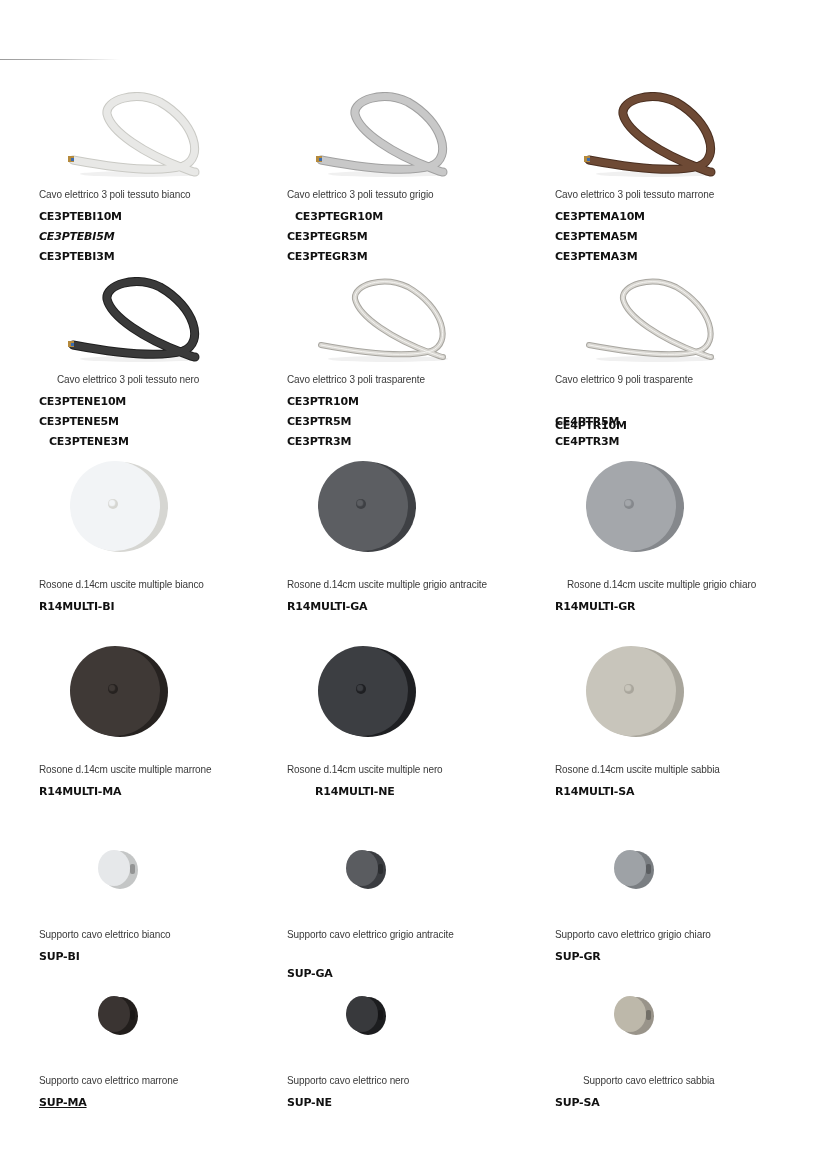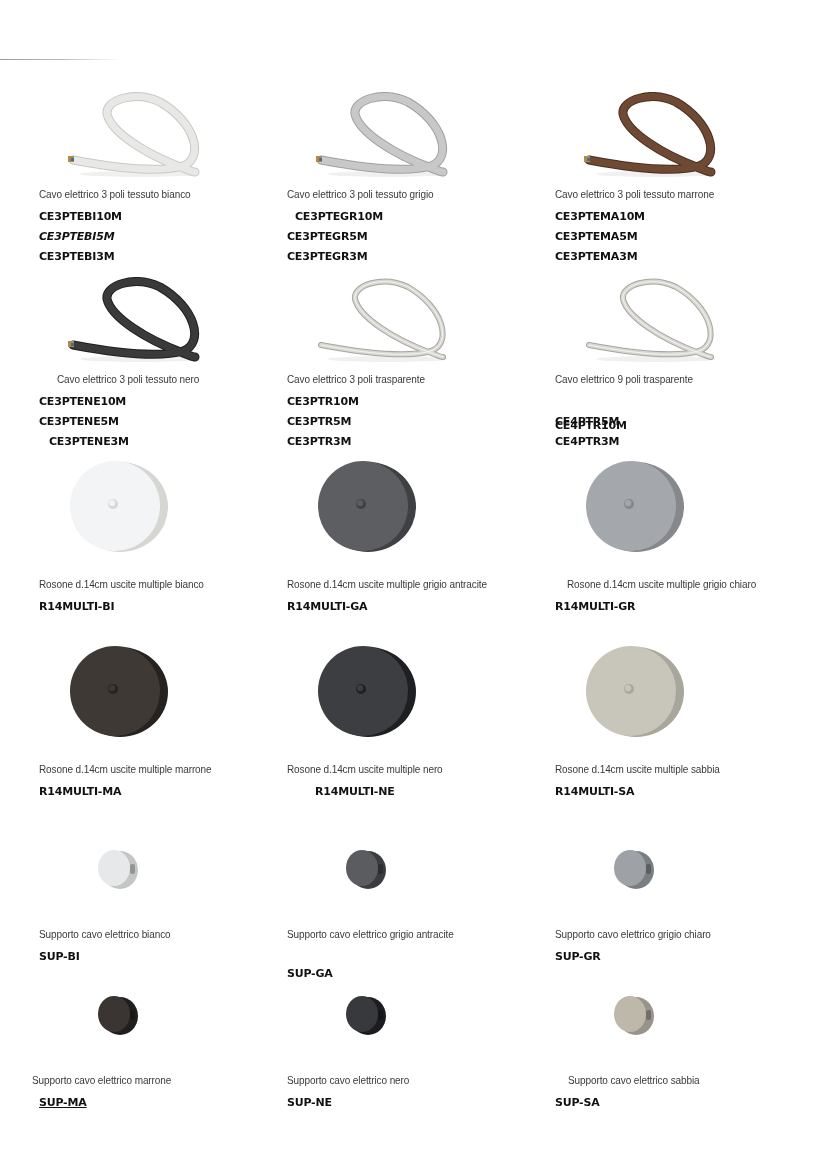--- a/index.html
+++ b/index.html
@@ -219,21 +219,21 @@
 </div>
 
 <div class="item" style="left:0;top:0;">
   <div class="img" style="left:94px;top:994px;">
       <svg xmlns="http://www.w3.org/2000/svg" width="48" height="44" viewBox="0 0 48 44">
         <ellipse cx="26" cy="22" rx="18" ry="19" fill="#221e1c"></ellipse>
         <rect x="36" y="16" width="5" height="10" rx="2" fill="#000" opacity="0.25"></rect>
         <ellipse cx="20" cy="20" rx="16" ry="18" fill="#3a3432"></ellipse>
       </svg>
     </div>
-  <div class="label" style="left:32px;top:1075px;text-align:center;">Supporto cavo elettrico marrone</div>
+  <div class="label" style="left:39px;top:1075px;text-align:center;">Supporto cavo elettrico marrone</div>
   <div class="code" style="left:39px;top:1096px;text-decoration:underline;">SUP-MA</div>
 </div>
 <div class="item" style="left:0;top:0;">
   <div class="img" style="left:342px;top:994px;">
       <svg xmlns="http://www.w3.org/2000/svg" width="48" height="44" viewBox="0 0 48 44">
         <ellipse cx="26" cy="22" rx="18" ry="19" fill="#1c1d1f"></ellipse>
         <rect x="36" y="16" width="5" height="10" rx="2" fill="#000" opacity="0.25"></rect>
         <ellipse cx="20" cy="20" rx="16" ry="18" fill="#38393c"></ellipse>
       </svg>
     </div>
@@ -241,15 +241,15 @@
   <div class="code" style="left:287px;top:1096px;">SUP-NE</div>
 </div>
 <div class="item" style="left:0;top:0;">
   <div class="img" style="left:610px;top:994px;">
       <svg xmlns="http://www.w3.org/2000/svg" width="48" height="44" viewBox="0 0 48 44">
         <ellipse cx="26" cy="22" rx="18" ry="19" fill="#99948a"></ellipse>
         <rect x="36" y="16" width="5" height="10" rx="2" fill="#000" opacity="0.25"></rect>
         <ellipse cx="20" cy="20" rx="16" ry="18" fill="#bdb8aa"></ellipse>
       </svg>
     </div>
-  <div class="label" style="left:568px;top:1075px;">Supporto cavo elettrico sabbia</div>
+  <div class="label" style="left:583px;top:1075px;">Supporto cavo elettrico sabbia</div>
   <div class="code" style="left:555px;top:1096px;">SUP-SA</div>
 </div>
 
 </body></html>

